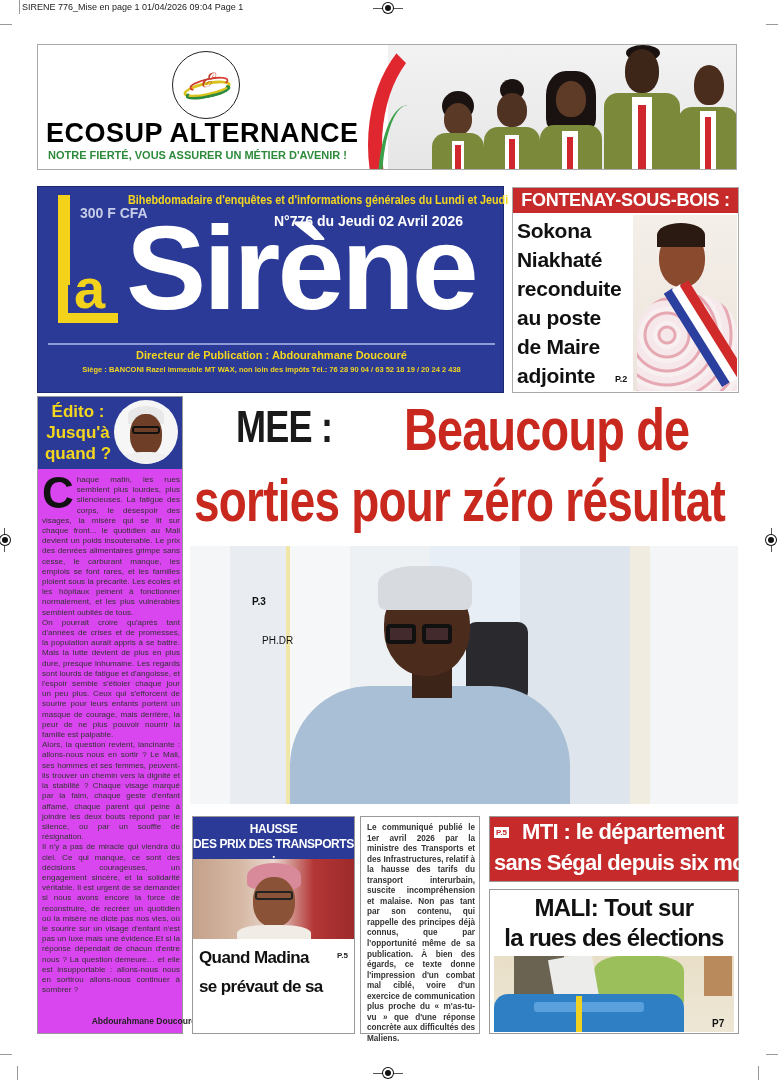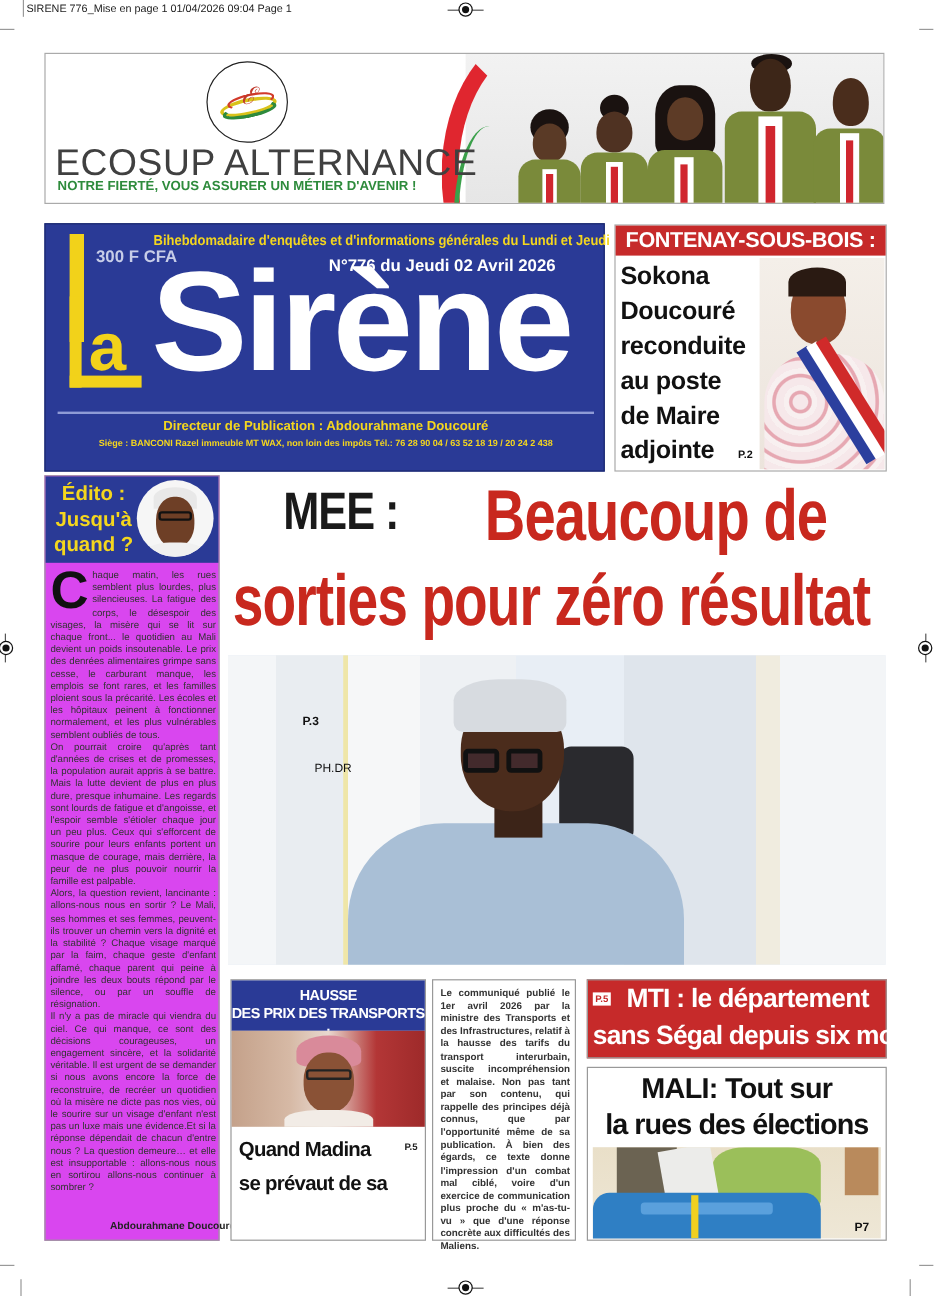--- a/index.html
+++ b/index.html
@@ -12,21 +12,21 @@
 .reg-line-h{height:1px;width:30px;background:#555}
 .reg-line-v{width:1px;height:24px;background:#555}
 
 
 .ad{left:37px;top:44px;width:700px;height:126px;border:1px solid #aaa;background:#fff;overflow:hidden}
 .ad-logo{left:134px;top:6px;width:68px;height:68px;border-radius:50%;border:1px solid #222;background:#fff}
 .ad-logo .ring1{position:absolute;left:10px;top:30px;width:48px;height:14px;border-radius:50%;border:3px solid #d9c21a;transform:rotate(-12deg)}
 .ad-logo .ring2{position:absolute;left:12px;top:34px;width:46px;height:12px;border-radius:50%;border:3px solid #2e8a3c;border-top-color:transparent;transform:rotate(-12deg)}
 .ad-logo .ring3{position:absolute;left:16px;top:26px;width:40px;height:12px;border-radius:50%;border:2px solid #d23a2a;border-bottom-color:transparent;transform:rotate(-12deg)}
 .ad-logo .glyph{position:absolute;left:28px;top:14px;font-family:"DejaVu Serif",serif;font-style:italic;color:#c0392b;font-size:20px}
-.ad-title{left:8px;top:73px;font-size:31px;font-weight:normal;color:#404040;letter-spacing:0.5px;white-space:nowrap}
+.ad-title{left:8px;top:73px;font-size:27px;font-weight:bold;color:#000000;letter-spacing:0.5px;white-space:nowrap}
 .ad-sub{left:10px;top:104px;font-size:11px;font-weight:bold;color:#2e8b3c;white-space:nowrap}
 .ad-arc{left:330px;top:-20px;width:160px;height:240px;border-radius:50%;border-left:14px solid #e0262f;border-top:14px solid transparent}
 .ad-arc2{left:340px;top:60px;width:60px;height:160px;border-radius:50%;border-left:4px solid #3aa04a}
 .ad-photo{left:350px;top:0;width:350px;height:126px;background:linear-gradient(180deg,#f2f2f2 0%,#e6e6e6 100%)}
 .person{position:absolute;bottom:0}
 .person .head{position:absolute;border-radius:50% 50% 45% 45%;background:#4a2e1f}
 .person .hair{position:absolute;border-radius:50%;background:#1a1210}
 .person .body{position:absolute;bottom:0;background:#7a8a3a;border-radius:14px 14px 0 0}
 .person .shirt{position:absolute;bottom:0;background:#fff}
 .person .tie{position:absolute;bottom:0;background:#d0262e}
@@ -186,21 +186,21 @@
   <div class="abs font-photo">
     <div style="position:absolute;left:26px;top:14px;width:46px;height:58px;border-radius:50% 50% 46% 46%;background:#8a4a2e"></div>
     <div style="position:absolute;left:24px;top:8px;width:48px;height:24px;border-radius:50% 50% 0 0;background:#2a1a12"></div>
     <div style="position:absolute;left:4px;top:80px;width:100px;height:100px;border-radius:40px 40px 0 0;background:repeating-radial-gradient(circle at 30% 40%,#f6e8ea 0 6px,#e6a8b2 7px 9px,#f8f0f0 10px 14px)"></div>
     <div style="position:absolute;left:30px;top:76px;width:10px;height:110px;background:#2b3f9e;transform:rotate(-32deg);transform-origin:top"></div>
     <div style="position:absolute;left:38px;top:72px;width:10px;height:110px;background:#fff;transform:rotate(-32deg);transform-origin:top"></div>
     <div style="position:absolute;left:46px;top:68px;width:10px;height:110px;background:#d02a2a;transform:rotate(-32deg);transform-origin:top"></div>
   </div>
   <div class="abs font-text">
     <div>Sokona</div>
-    <div>Doucouré</div>
+    <div>Niakhaté</div>
     <div>reconduite</div>
     <div>au poste</div>
     <div>de Maire</div>
     <div>adjointe</div>
   </div>
   <div class="abs font-page">P.2</div>
 </div>
 
 <div class="abs edito">
   <div class="abs edito-head">

